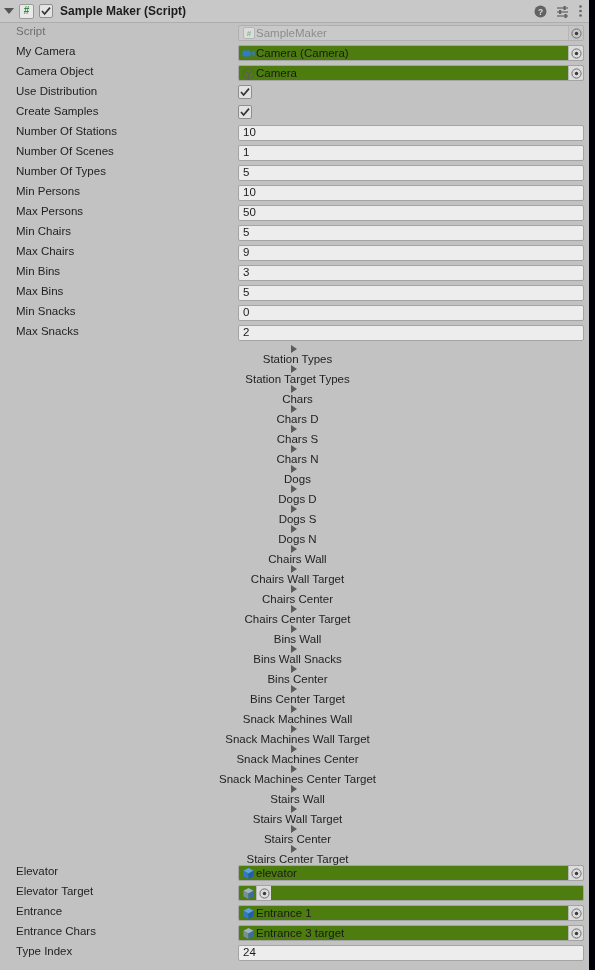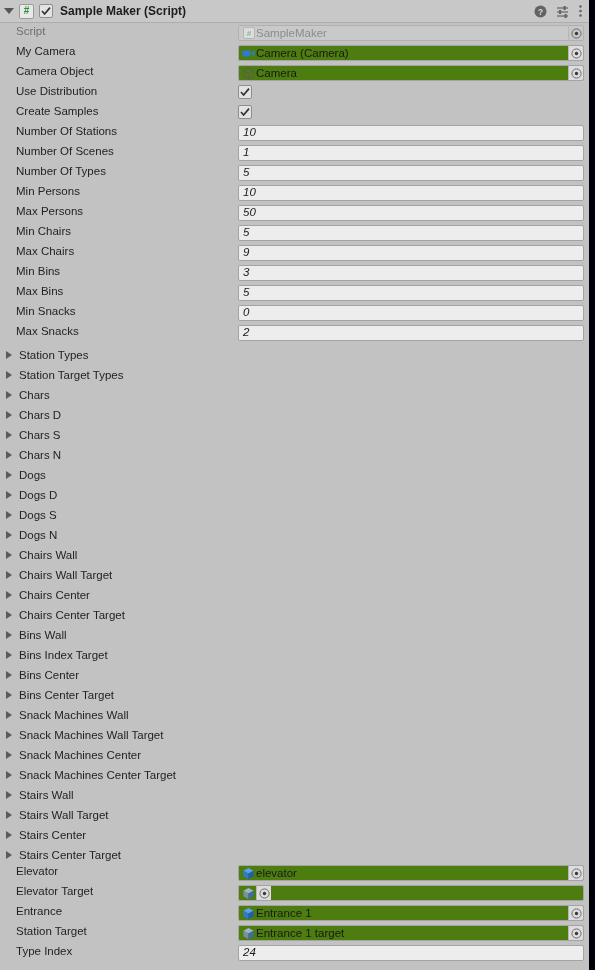--- a/index.html
+++ b/index.html
@@ -110,21 +110,20 @@
     border: 1px solid #a4a4a4;
     border-radius: 2px;
     font-size: 11.5px;
     color: #1a1a1a;
     display: flex;
     align-items: center;
     padding-left: 4px;
     line-height: 1;
     overflow: hidden;
     white-space: nowrap;
-    font-style: italic;
   }
 
   
   .obj-field {
     width: 100%;
     height: 16px;
     background: #4d7c0f;
     border: 1px solid #a4a4a4;
     border-radius: 2px;
     display: flex;
@@ -165,20 +164,21 @@
     display: flex; align-items: center; justify-content: center;
     flex: 0 0 auto;
   }
 
   
   .foldrow {
     display: flex;
     align-items: center;
     height: 20px;
     padding-left: 6px;
+    flex-direction: column;
   }
   .tri {
     width: 0; height: 0;
     border-top: 4.5px solid transparent;
     border-bottom: 4.5px solid transparent;
     border-left: 6px solid #5b5b5b;
     margin-right: 7px;
     flex: 0 0 auto;
   }
   .foldrow .flabel {
@@ -439,21 +439,21 @@
       <div class="foldrow">
         <span class="tri"></span>
         <span class="flabel">Chairs Center Target</span>
       </div>
       <div class="foldrow">
         <span class="tri"></span>
         <span class="flabel">Bins Wall</span>
       </div>
       <div class="foldrow">
         <span class="tri"></span>
-        <span class="flabel">Bins Index Target</span>
+        <span class="flabel">Bins Wall Snacks</span>
       </div>
       <div class="foldrow">
         <span class="tri"></span>
         <span class="flabel">Bins Center</span>
       </div>
       <div class="foldrow">
         <span class="tri"></span>
         <span class="flabel">Bins Center Target</span>
       </div>
       <div class="foldrow">
@@ -552,33 +552,33 @@
             <span class="obj-picker">
               <svg width="11" height="11" viewBox="0 0 11 11">
                 <circle cx="5.5" cy="5.5" r="4.6" fill="none" stroke="#6e6e6e" stroke-width="1"></circle>
                 <circle cx="5.5" cy="5.5" r="1.7" fill="#3a3a3a"></circle>
               </svg>
             </span>
           </div>
         </div>
       </div>
       <div class="row">
-        <div class="label">Station Target</div>
+        <div class="label">Entrance Chars</div>
         <div class="field">
           <div class="obj-field">
             <span class="obj-icon">
               <svg width="13" height="13" viewBox="0 0 13 13">
                 <g>
                   <path d="M6.5 1 L11.6 3.8 L6.5 6.6 L1.4 3.8 Z" fill="#9fb4c9"></path>
                   <path d="M1.4 3.8 L6.5 6.6 L6.5 12 L1.4 9.2 Z" fill="#7e8e9d"></path>
                   <path d="M11.6 3.8 L11.6 9.2 L6.5 12 L6.5 6.6 Z" fill="#3b6ea8"></path>
                 </g>
               </svg>
             </span>
-            <span class="obj-name">Entrance 1 target</span>
+            <span class="obj-name">Entrance 3 target</span>
             <span class="obj-picker">
               <svg width="11" height="11" viewBox="0 0 11 11">
                 <circle cx="5.5" cy="5.5" r="4.6" fill="none" stroke="#6e6e6e" stroke-width="1"></circle>
                 <circle cx="5.5" cy="5.5" r="1.7" fill="#3a3a3a"></circle>
               </svg>
             </span>
           </div>
         </div>
       </div>
       <div class="row">

